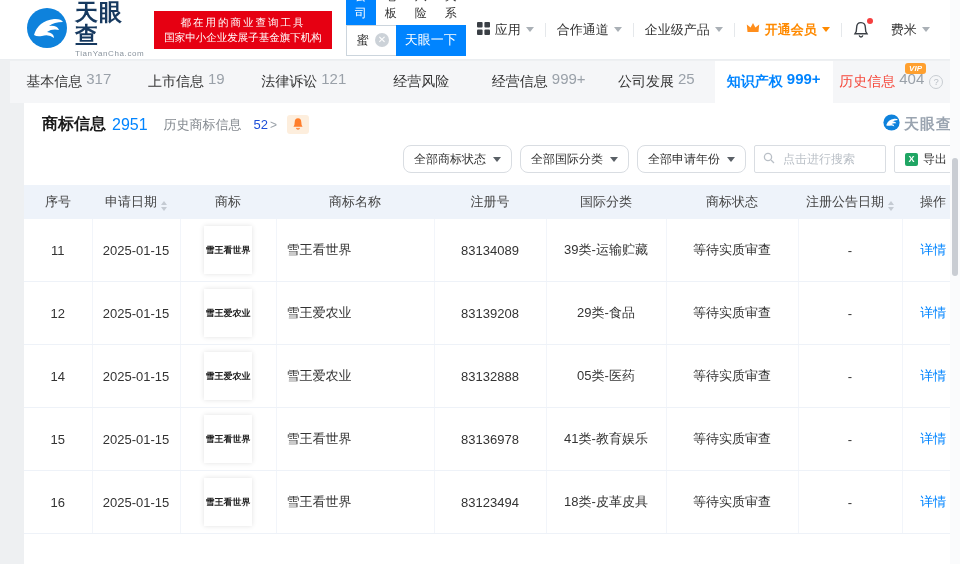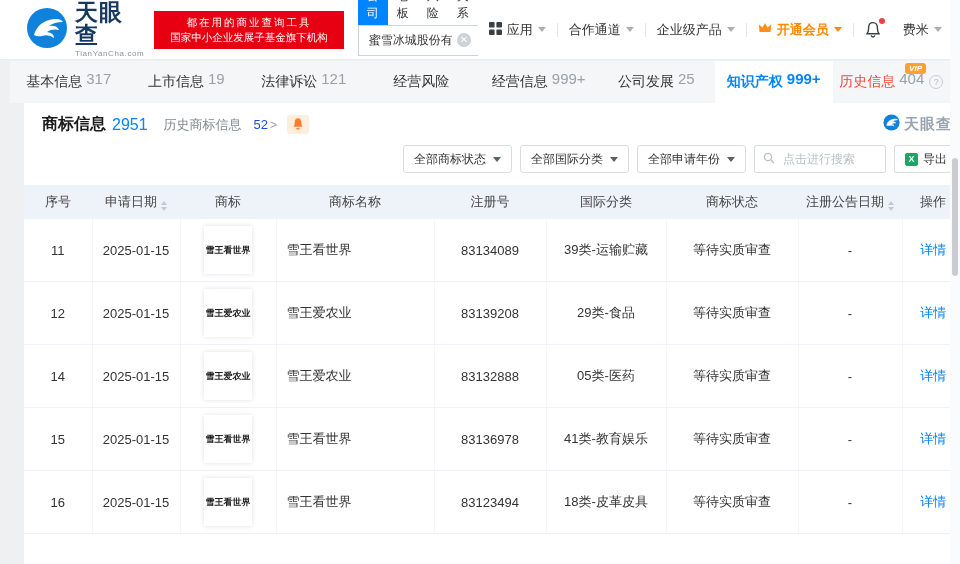--- a/index.html
+++ b/index.html
@@ -14,21 +14,21 @@
     position:absolute;top:0;left:0;width:950px;height:60px;background:#fff;
     border-bottom:1px solid #ebeef1;display:flex;align-items:center;
     padding:0 0 0 26px;box-sizing:border-box;z-index:3;
   }
   .logo{display:flex;align-items:center;gap:7px;}
   .brand-col{display:flex;flex-direction:column;line-height:1;}
   .brand-name{font-size:23px;font-weight:700;color:#16395f;letter-spacing:1px;}
   .brand-domain{font-size:8px;color:#8a949e;letter-spacing:.6px;margin-top:3px;}
   .promo{
     margin-left:10px;background:#e60012;color:#fff;text-align:center;
-    padding:4px 16px;font-size:10.5px;line-height:15px;white-space:nowrap;
+    padding:4px 10px;font-size:10.5px;line-height:15px;white-space:nowrap;
   }
   .promo-l1{letter-spacing:2px;}
   .search-block{margin-left:14px;width:304px;}
   .search-tabs{display:flex;align-items:flex-end;font-size:12px;height:21px;}
   .search-tab{color:#333;padding:3px 9px;cursor:pointer;}
   .search-tab.active{background:#0084ff;color:#fff;border-radius:2px 2px 0 0;}
   .search-bar{display:flex;height:31px;}
   .search-input-wrap{position:relative;flex:1;}
   .search-input-wrap input{
     width:100%;height:100%;box-sizing:border-box;border:1px solid #ccd5dd;border-right:none;
@@ -80,21 +80,21 @@
   .hist-count{font-size:13px;color:#1d4ed8;margin-left:12px;}
   .hist-arrow{font-size:12px;color:#9aa1a9;margin-left:2px;}
   .bell-chip{
     margin-left:10px;width:22px;height:19px;background:#fdeedd;border-radius:3px;
     display:flex;align-items:center;justify-content:center;cursor:pointer;
   }
   .watermark{margin-left:auto;display:flex;align-items:center;gap:4px;}
   .watermark-text{font-size:15px;font-weight:700;color:#9aa4b0;letter-spacing:1px;}
   .filter-row{display:flex;justify-content:flex-end;align-items:center;gap:8px;padding:10px 6px 12px 0;}
   .drop{
-    height:28px;background:#fff;border:1px solid #d9dde2;border-radius:3px;font-size:12px;color:#333;
+    height:28px;background:#fff;border:1px solid #d9dde2;border-radius:8px;font-size:12px;color:#333;
     display:flex;align-items:center;gap:7px;padding:0 10px;cursor:pointer;
     font-family:"Liberation Sans","DejaVu Sans",sans-serif;
   }
   .caret-sm{width:0;height:0;border-left:4px solid transparent;border-right:4px solid transparent;border-top:5px solid #5a6066;}
   .filter-search{
     height:28px;box-sizing:border-box;border:1px solid #d9dde2;border-radius:2px;display:flex;align-items:center;
     gap:6px;padding:0 8px;width:132px;background:#fff;
   }
   .filter-search input{
     border:none;outline:none;width:100%;font-size:12px;color:#333;
@@ -162,20 +162,21 @@
       <span class="search-tab active">查公司</span>
       <span class="search-tab">查老板</span>
       <span class="search-tab">查风险</span>
       <span class="search-tab">查关系</span>
     </div>
     <div class="search-bar">
       <span class="search-input-wrap">
         <input type="text" value="蜜雪冰城股份有限公司" style="">
         <span class="clear-icon">✕</span>
       </span>
+      <button class="search-btn">天眼一下</button>
     </div>
   </div>
   <div class="top-menu">
     <span class="menu-item">
       <span>
         <svg width="13" height="13" viewBox="0 0 13 13" fill="#3a3f45">
           <rect x="0" y="0" width="5.6" height="5.6" rx="1"></rect>
             <rect x="7.4" y="0" width="5.6" height="5.6" rx="1"></rect>
           <rect x="0" y="7.4" width="5.6" height="5.6" rx="1"></rect>
             <rect x="7.4" y="7.4" width="5.6" height="5.6" rx="1"></rect>

